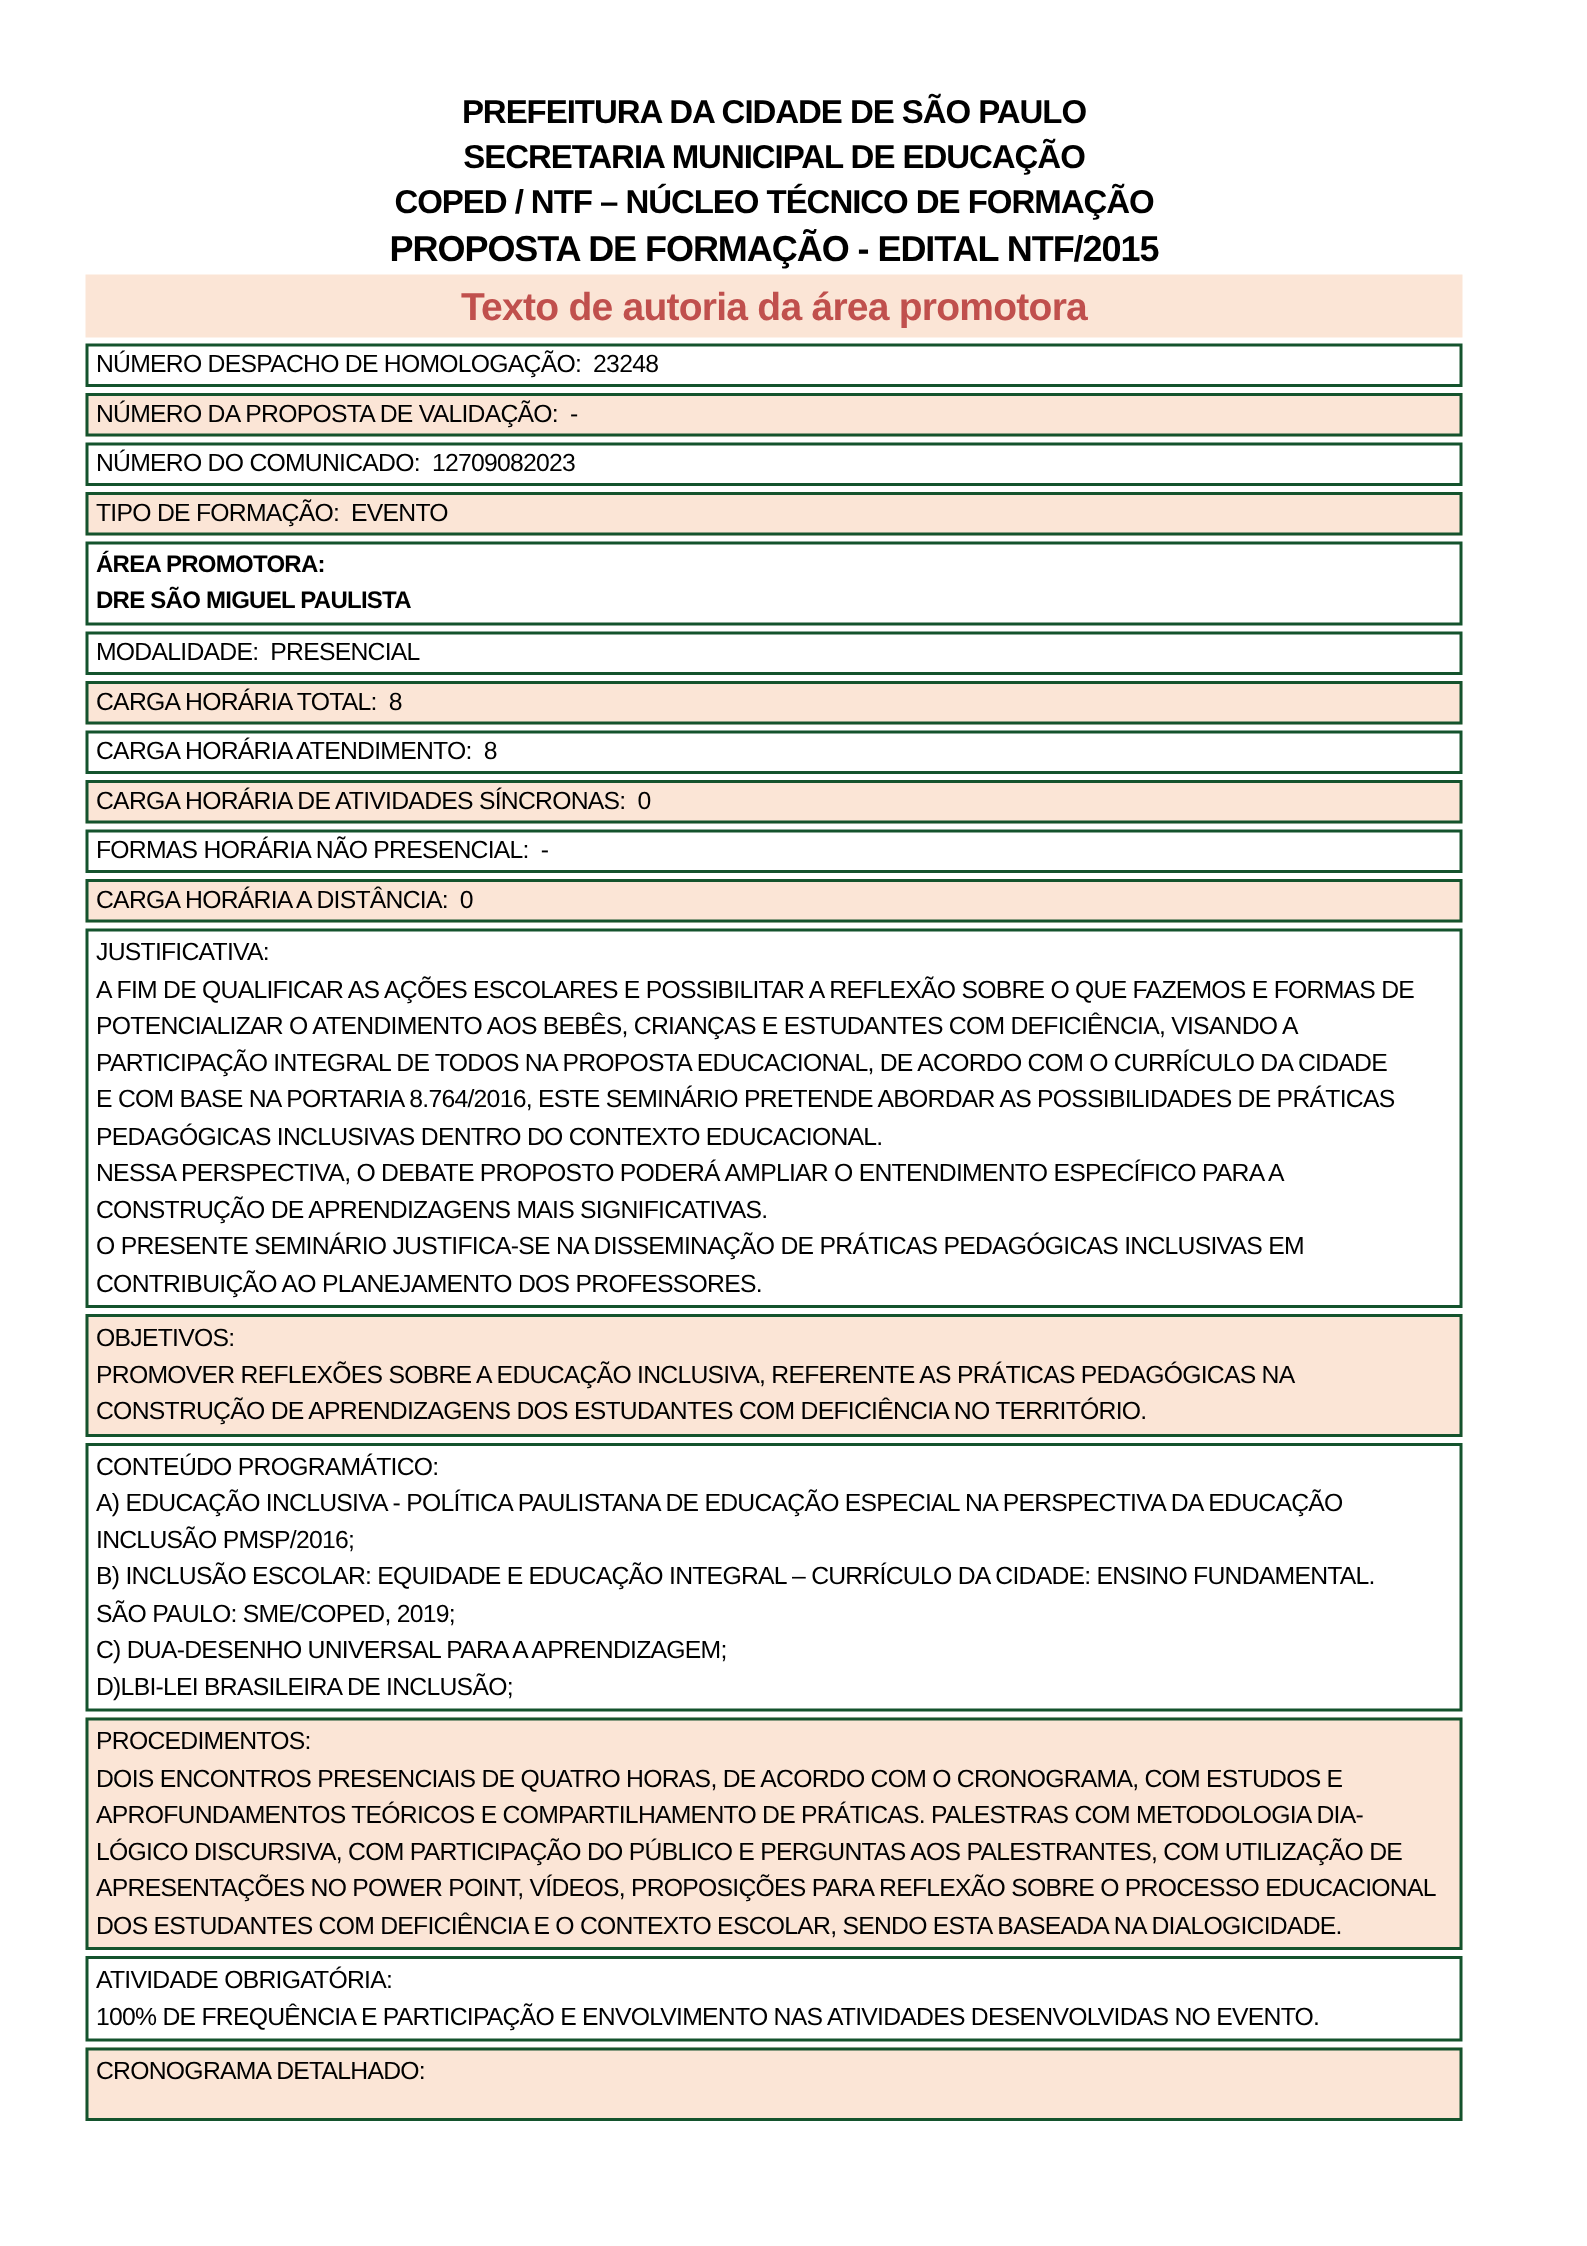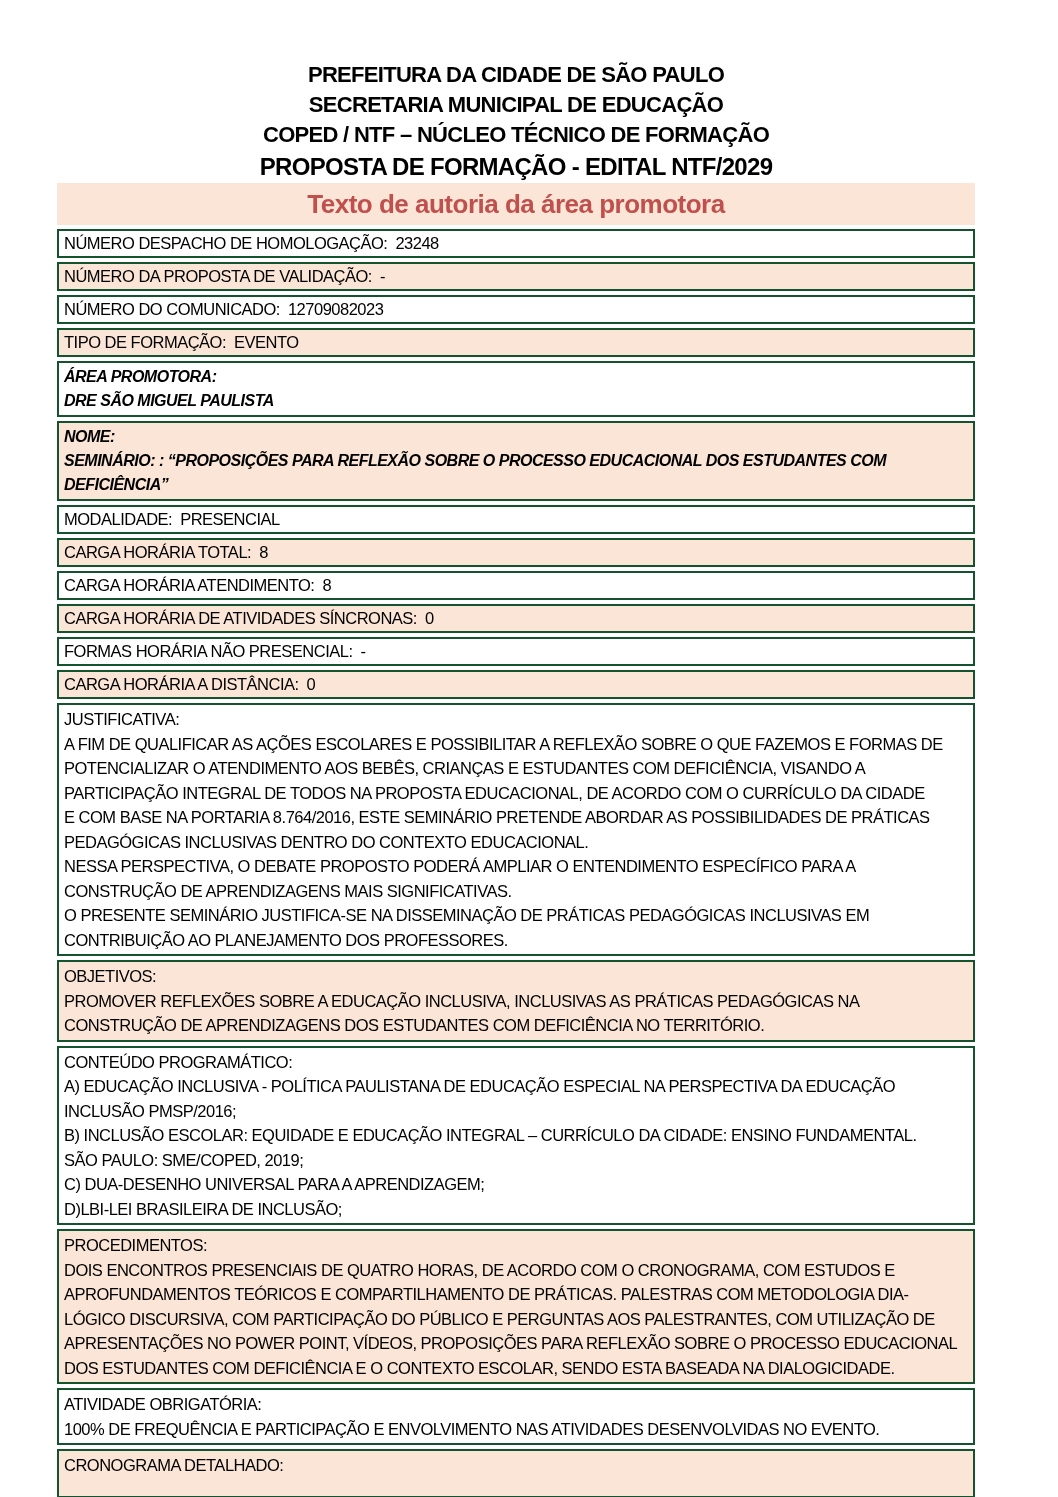--- a/index.html
+++ b/index.html
@@ -29,35 +29,35 @@
     padding: 2px 5px;
     margin-bottom: 4px;
     font-size: 16.5px;
     line-height: 21px;
     letter-spacing: -0.5px;
   }
   .row.peach { background: #FBE5D6; }
   .row.bold  { font-weight: 700; font-size: 16px; }
   .val { margin-left: 8px; }
 
-  .row.multi { line-height: 24px; font-style: italic; }
+  .row.multi { line-height: 24px; }
   .block { line-height: 24.5px; }
   .block .body { white-space: pre-line; }
   .cronograma .title { margin-bottom: 16px; }
 </style>
 </head>
 <body>
 
 <div class="page">
   <div class="doc">
 
     <div class="hline">PREFEITURA DA CIDADE DE SÃO PAULO</div>
     <div class="hline">SECRETARIA MUNICIPAL DE EDUCAÇÃO</div>
     <div class="hline">COPED / NTF – NÚCLEO TÉCNICO DE FORMAÇÃO</div>
-    <div class="hline big">PROPOSTA DE FORMAÇÃO - EDITAL NTF/2029</div>
+    <div class="hline big">PROPOSTA DE FORMAÇÃO - EDITAL NTF/2015</div>
 
     <div class="banner">
       <span>Texto de autoria da área promotora</span>
     </div>
 
     <div class="row">
       <span>NÚMERO DESPACHO DE HOMOLOGAÇÃO:</span><span class="val">23248</span>
     </div>
 
     <div class="row peach">
@@ -70,25 +70,20 @@
 
     <div class="row peach">
       <span>TIPO DE FORMAÇÃO:</span><span class="val">EVENTO</span>
     </div>
 
     <div class="row bold multi">
       <div>ÁREA PROMOTORA:</div>
       <div>DRE SÃO MIGUEL PAULISTA</div>
     </div>
 
-    <div class="row peach bold multi">
-      <div>NOME:</div>
-      <div class="body" style="white-space: pre-line;">SEMINÁRIO: : “PROPOSIÇÕES PARA REFLEXÃO SOBRE O PROCESSO EDUCACIONAL DOS ESTUDANTES COM
-DEFICIÊNCIA”</div>
-    </div>
 
     <div class="row">
       <span>MODALIDADE:</span><span class="val">PRESENCIAL</span>
     </div>
 
     <div class="row peach">
       <span>CARGA HORÁRIA TOTAL:</span><span class="val">8</span>
     </div>
 
     <div class="row">
@@ -115,21 +110,21 @@
 E COM BASE NA PORTARIA 8.764/2016, ESTE SEMINÁRIO PRETENDE ABORDAR AS POSSIBILIDADES DE PRÁTICAS
 PEDAGÓGICAS INCLUSIVAS DENTRO DO CONTEXTO EDUCACIONAL.
 NESSA PERSPECTIVA, O DEBATE PROPOSTO PODERÁ AMPLIAR O ENTENDIMENTO ESPECÍFICO PARA A
 CONSTRUÇÃO DE APRENDIZAGENS MAIS SIGNIFICATIVAS.
 O PRESENTE SEMINÁRIO JUSTIFICA-SE NA DISSEMINAÇÃO DE PRÁTICAS PEDAGÓGICAS INCLUSIVAS EM
 CONTRIBUIÇÃO AO PLANEJAMENTO DOS PROFESSORES.</div>
     </div>
 
     <div class="row peach block">
       <div class="title">OBJETIVOS:</div>
-      <div class="body">PROMOVER REFLEXÕES SOBRE A EDUCAÇÃO INCLUSIVA, INCLUSIVAS AS PRÁTICAS PEDAGÓGICAS NA
+      <div class="body">PROMOVER REFLEXÕES SOBRE A EDUCAÇÃO INCLUSIVA, REFERENTE AS PRÁTICAS PEDAGÓGICAS NA
 CONSTRUÇÃO DE APRENDIZAGENS DOS ESTUDANTES COM DEFICIÊNCIA NO TERRITÓRIO.</div>
     </div>
 
     <div class="row block">
       <div class="title">CONTEÚDO PROGRAMÁTICO:</div>
       <div class="body">A) EDUCAÇÃO INCLUSIVA - POLÍTICA PAULISTANA DE EDUCAÇÃO ESPECIAL NA PERSPECTIVA DA EDUCAÇÃO
 INCLUSÃO PMSP/2016;
 B) INCLUSÃO ESCOLAR: EQUIDADE E EDUCAÇÃO INTEGRAL – CURRÍCULO DA CIDADE: ENSINO FUNDAMENTAL.
 SÃO PAULO: SME/COPED, 2019;
 C) DUA-DESENHO UNIVERSAL PARA A APRENDIZAGEM;

